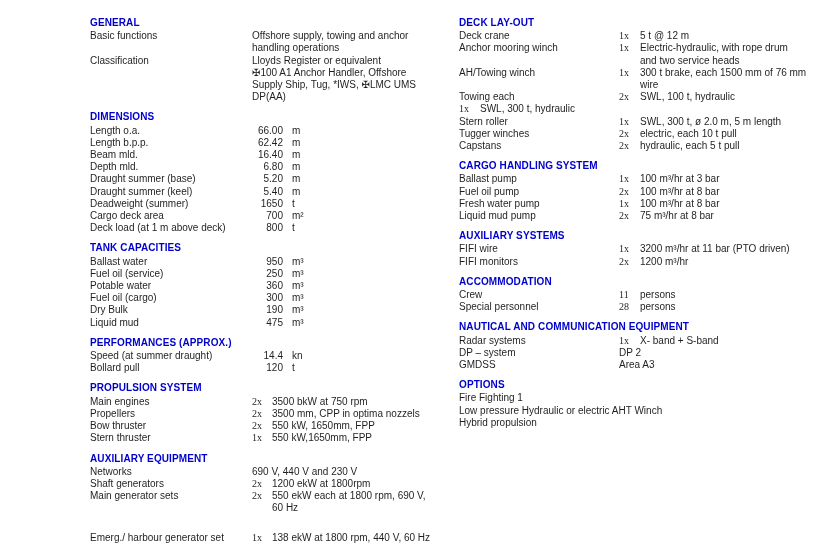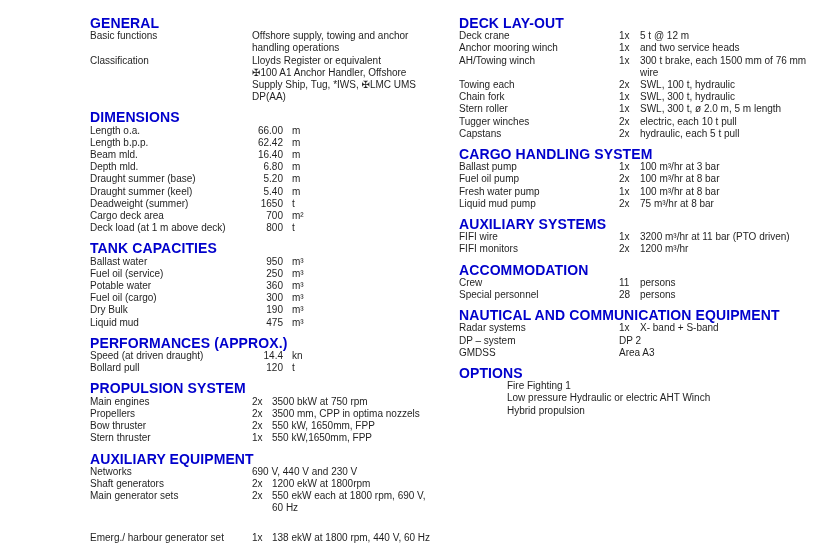--- a/index.html
+++ b/index.html
@@ -17,34 +17,34 @@
     color: #1f1f1f;
     overflow: hidden;
   }
   .col { position: absolute; top: 17px; }
   .col-left  { left: 90px;  width: 366px; --labelw: 162px; --qtyw: 20px; }
   .col-right { left: 459px; width: 371px; --labelw: 160px; --qtyw: 21px; }
   .section { margin: 0 0 8px 0; }
   .section-heading {
     color: #0000cc;
     font-weight: bold;
-    font-size: 14px;
+    font-size: 10px;
     line-height: 12.2px;
     margin: 0 0 1px 0;
     letter-spacing: 0.1px;
   }
   .row {
     display: flex;
     align-items: flex-start;
     line-height: 12.2px;
   }
   .row.gap-before { margin-top: 17px; }
   .label { flex: 0 0 var(--labelw); }
-  .label-full { flex: 1 1 auto; margin-left: 48px; }
-  .qty { flex: 0 0 var(--qtyw); }
+  .label-full { flex: 1 1 auto; }
+  .qty { flex: 0 0 var(--qtyw); font-family: Liberation Serif, serif; }
   .num { flex: 0 0 31px; text-align: right; }
   .unit { margin-left: 9px; }
   .desc, .value { flex: 1 1 auto; min-width: 0; }
 </style>
 </head>
 <body>
 
 <div class="page">
   <div class="col col-left">
       <div class="section">
@@ -143,21 +143,21 @@
         </div>
         <div class="row">
           <span class="label">Liquid mud</span>
           <span class="num">475</span>
           <span class="unit">m³</span>
         </div>
       </div>
       <div class="section">
         <div class="section-heading">PERFORMANCES (APPROX.)</div>
         <div class="row">
-          <span class="label">Speed (at driven draught)</span>
+          <span class="label">Speed (at summer draught)</span>
           <span class="num">14.4</span>
           <span class="unit">kn</span>
         </div>
         <div class="row">
           <span class="label">Bollard pull</span>
           <span class="num">120</span>
           <span class="unit">t</span>
         </div>
       </div>
       <div class="section">
@@ -230,40 +230,40 @@
           <span class="label">Deck crane</span>
           <span class="qty">1x</span>
           <div class="desc">
             <div class="desc-line">5 t @ 12 m</div>
           </div>
         </div>
         <div class="row">
           <span class="label">Anchor mooring winch</span>
           <span class="qty">1x</span>
           <div class="desc">
+            <div class="desc-line">Electric-hydraulic, with rope drum</div>
             <div class="desc-line">and two service heads</div>
           </div>
         </div>
         <div class="row">
           <span class="label">AH/Towing winch</span>
           <span class="qty">1x</span>
           <div class="desc">
             <div class="desc-line">300 t brake, each 1500 mm of 76 mm</div>
             <div class="desc-line">wire</div>
           </div>
         </div>
         <div class="row">
           <span class="label">Towing each</span>
           <span class="qty">2x</span>
           <div class="desc">
             <div class="desc-line">SWL, 100 t, hydraulic</div>
           </div>
         </div>
         <div class="row">
-          <span class="label">Chain fork</span>
           <span class="qty">1x</span>
           <div class="desc">
             <div class="desc-line">SWL, 300 t, hydraulic</div>
           </div>
         </div>
         <div class="row">
           <span class="label">Stern roller</span>
           <span class="qty">1x</span>
           <div class="desc">
             <div class="desc-line">SWL, 300 t, ø 2.0 m, 5 m length</div>

